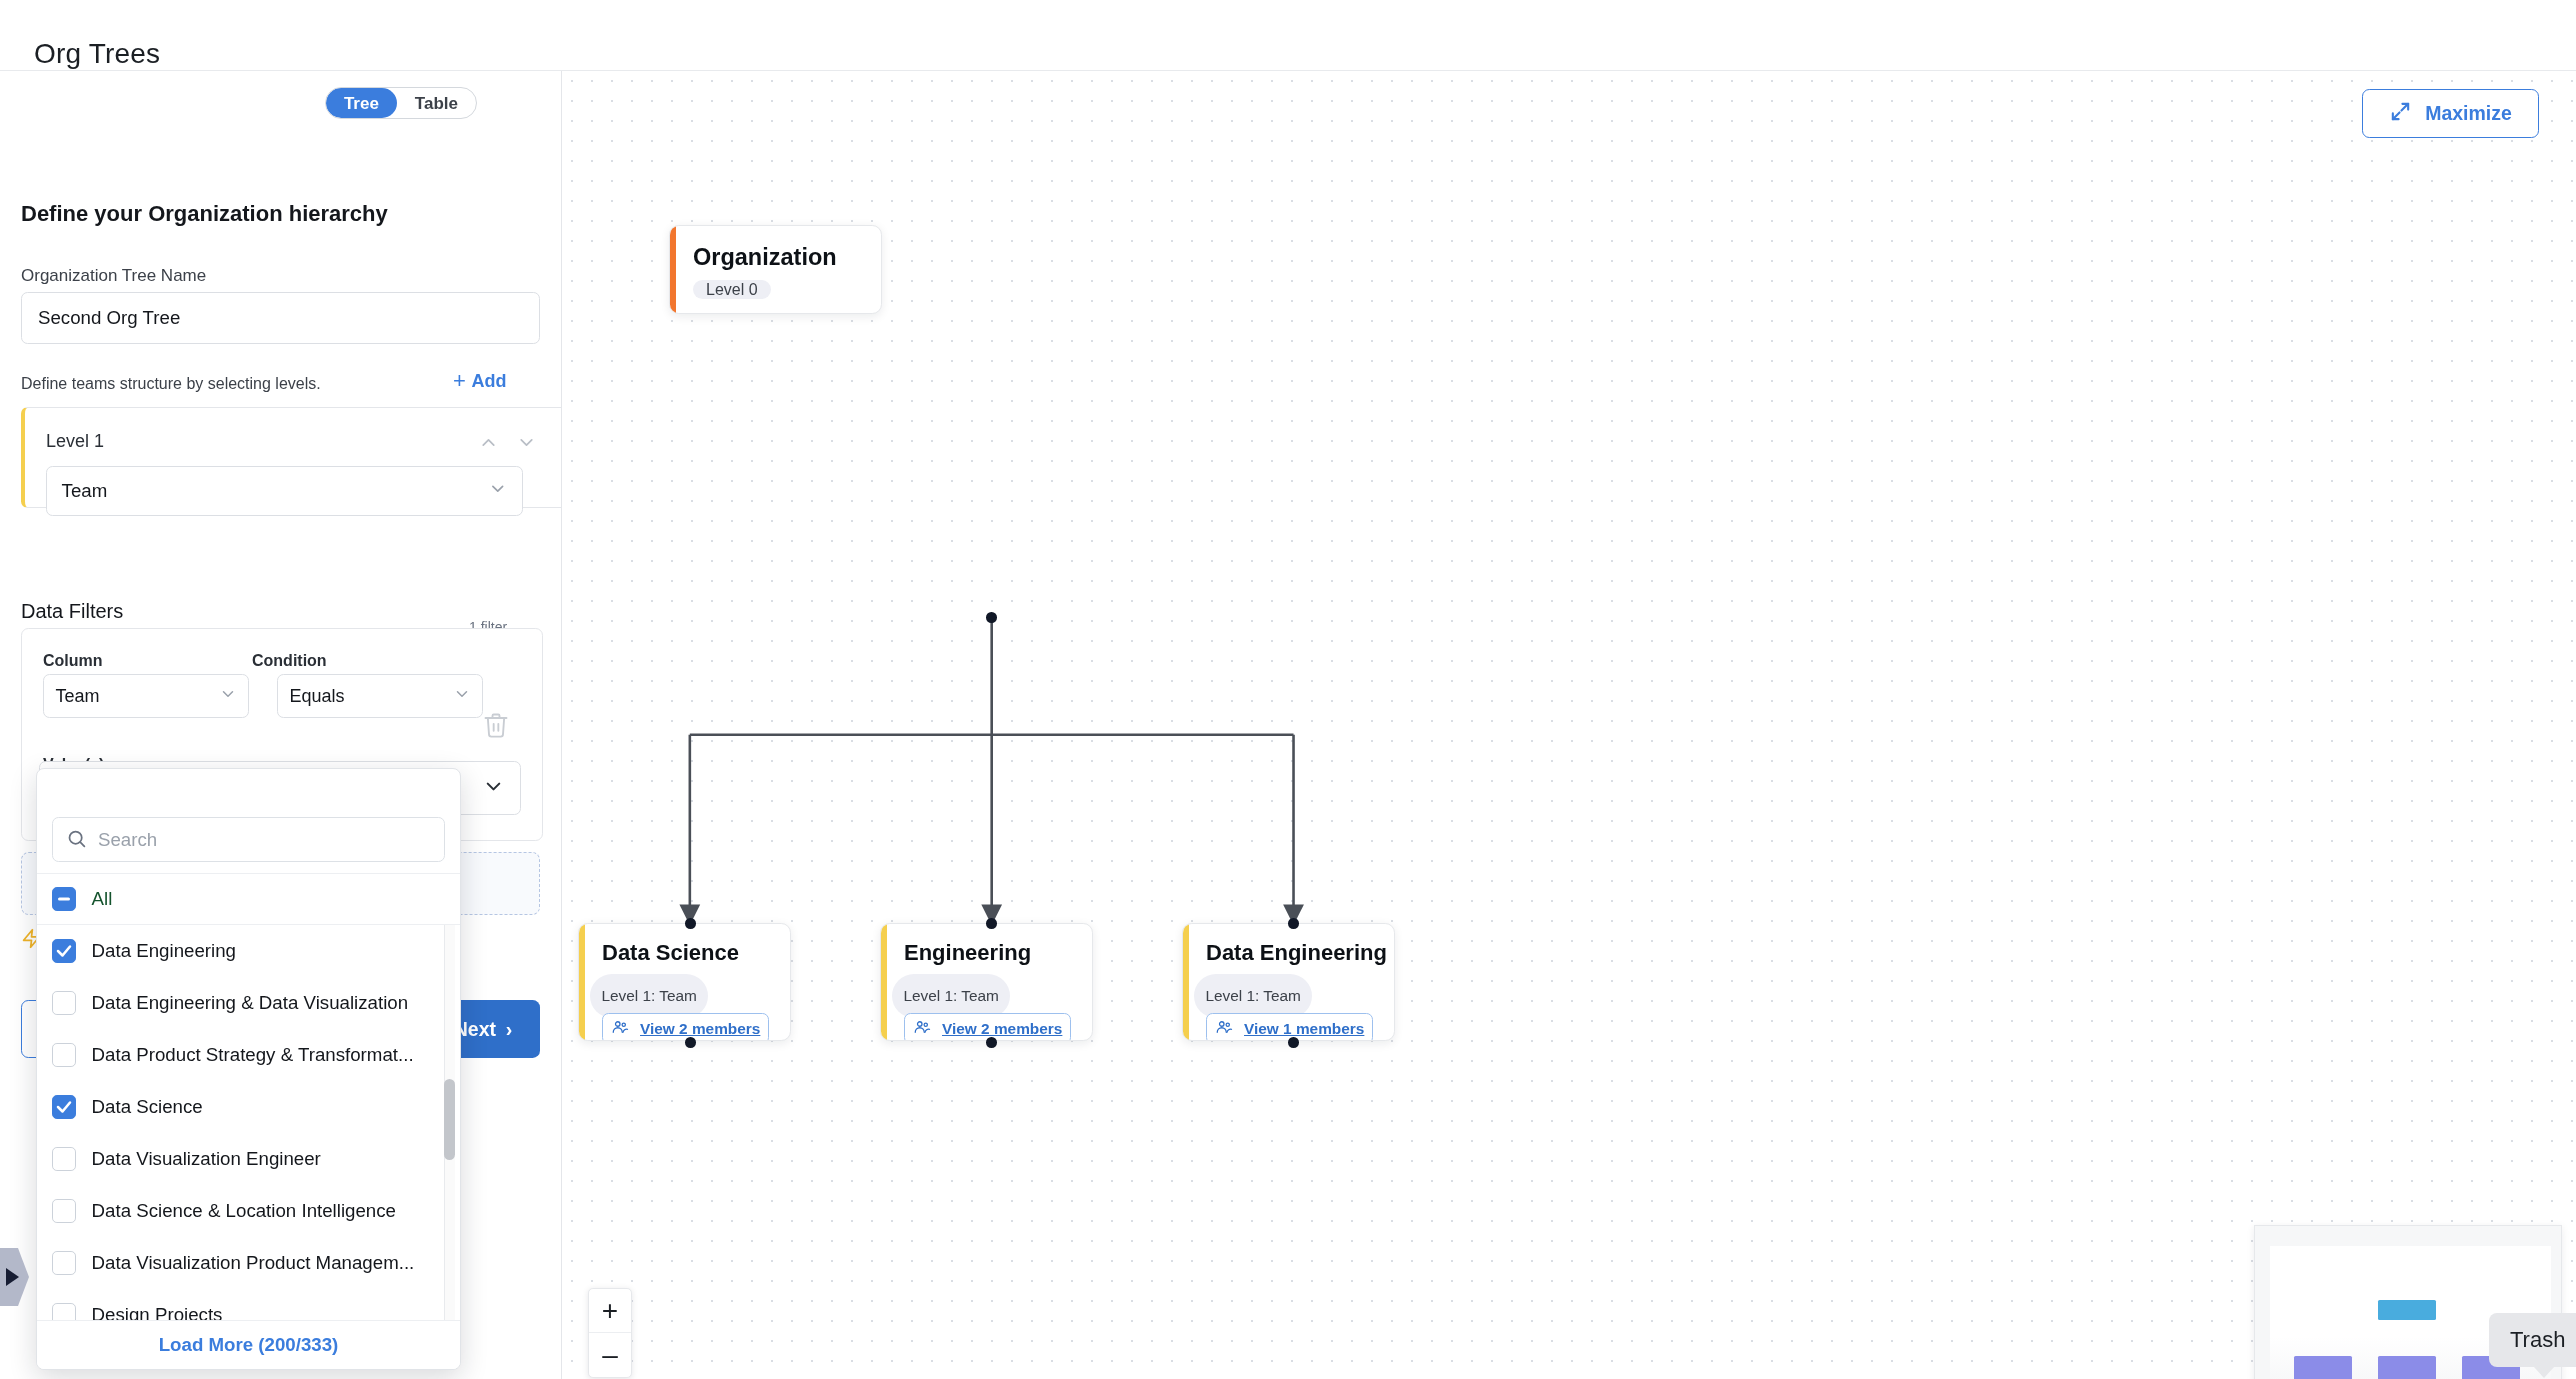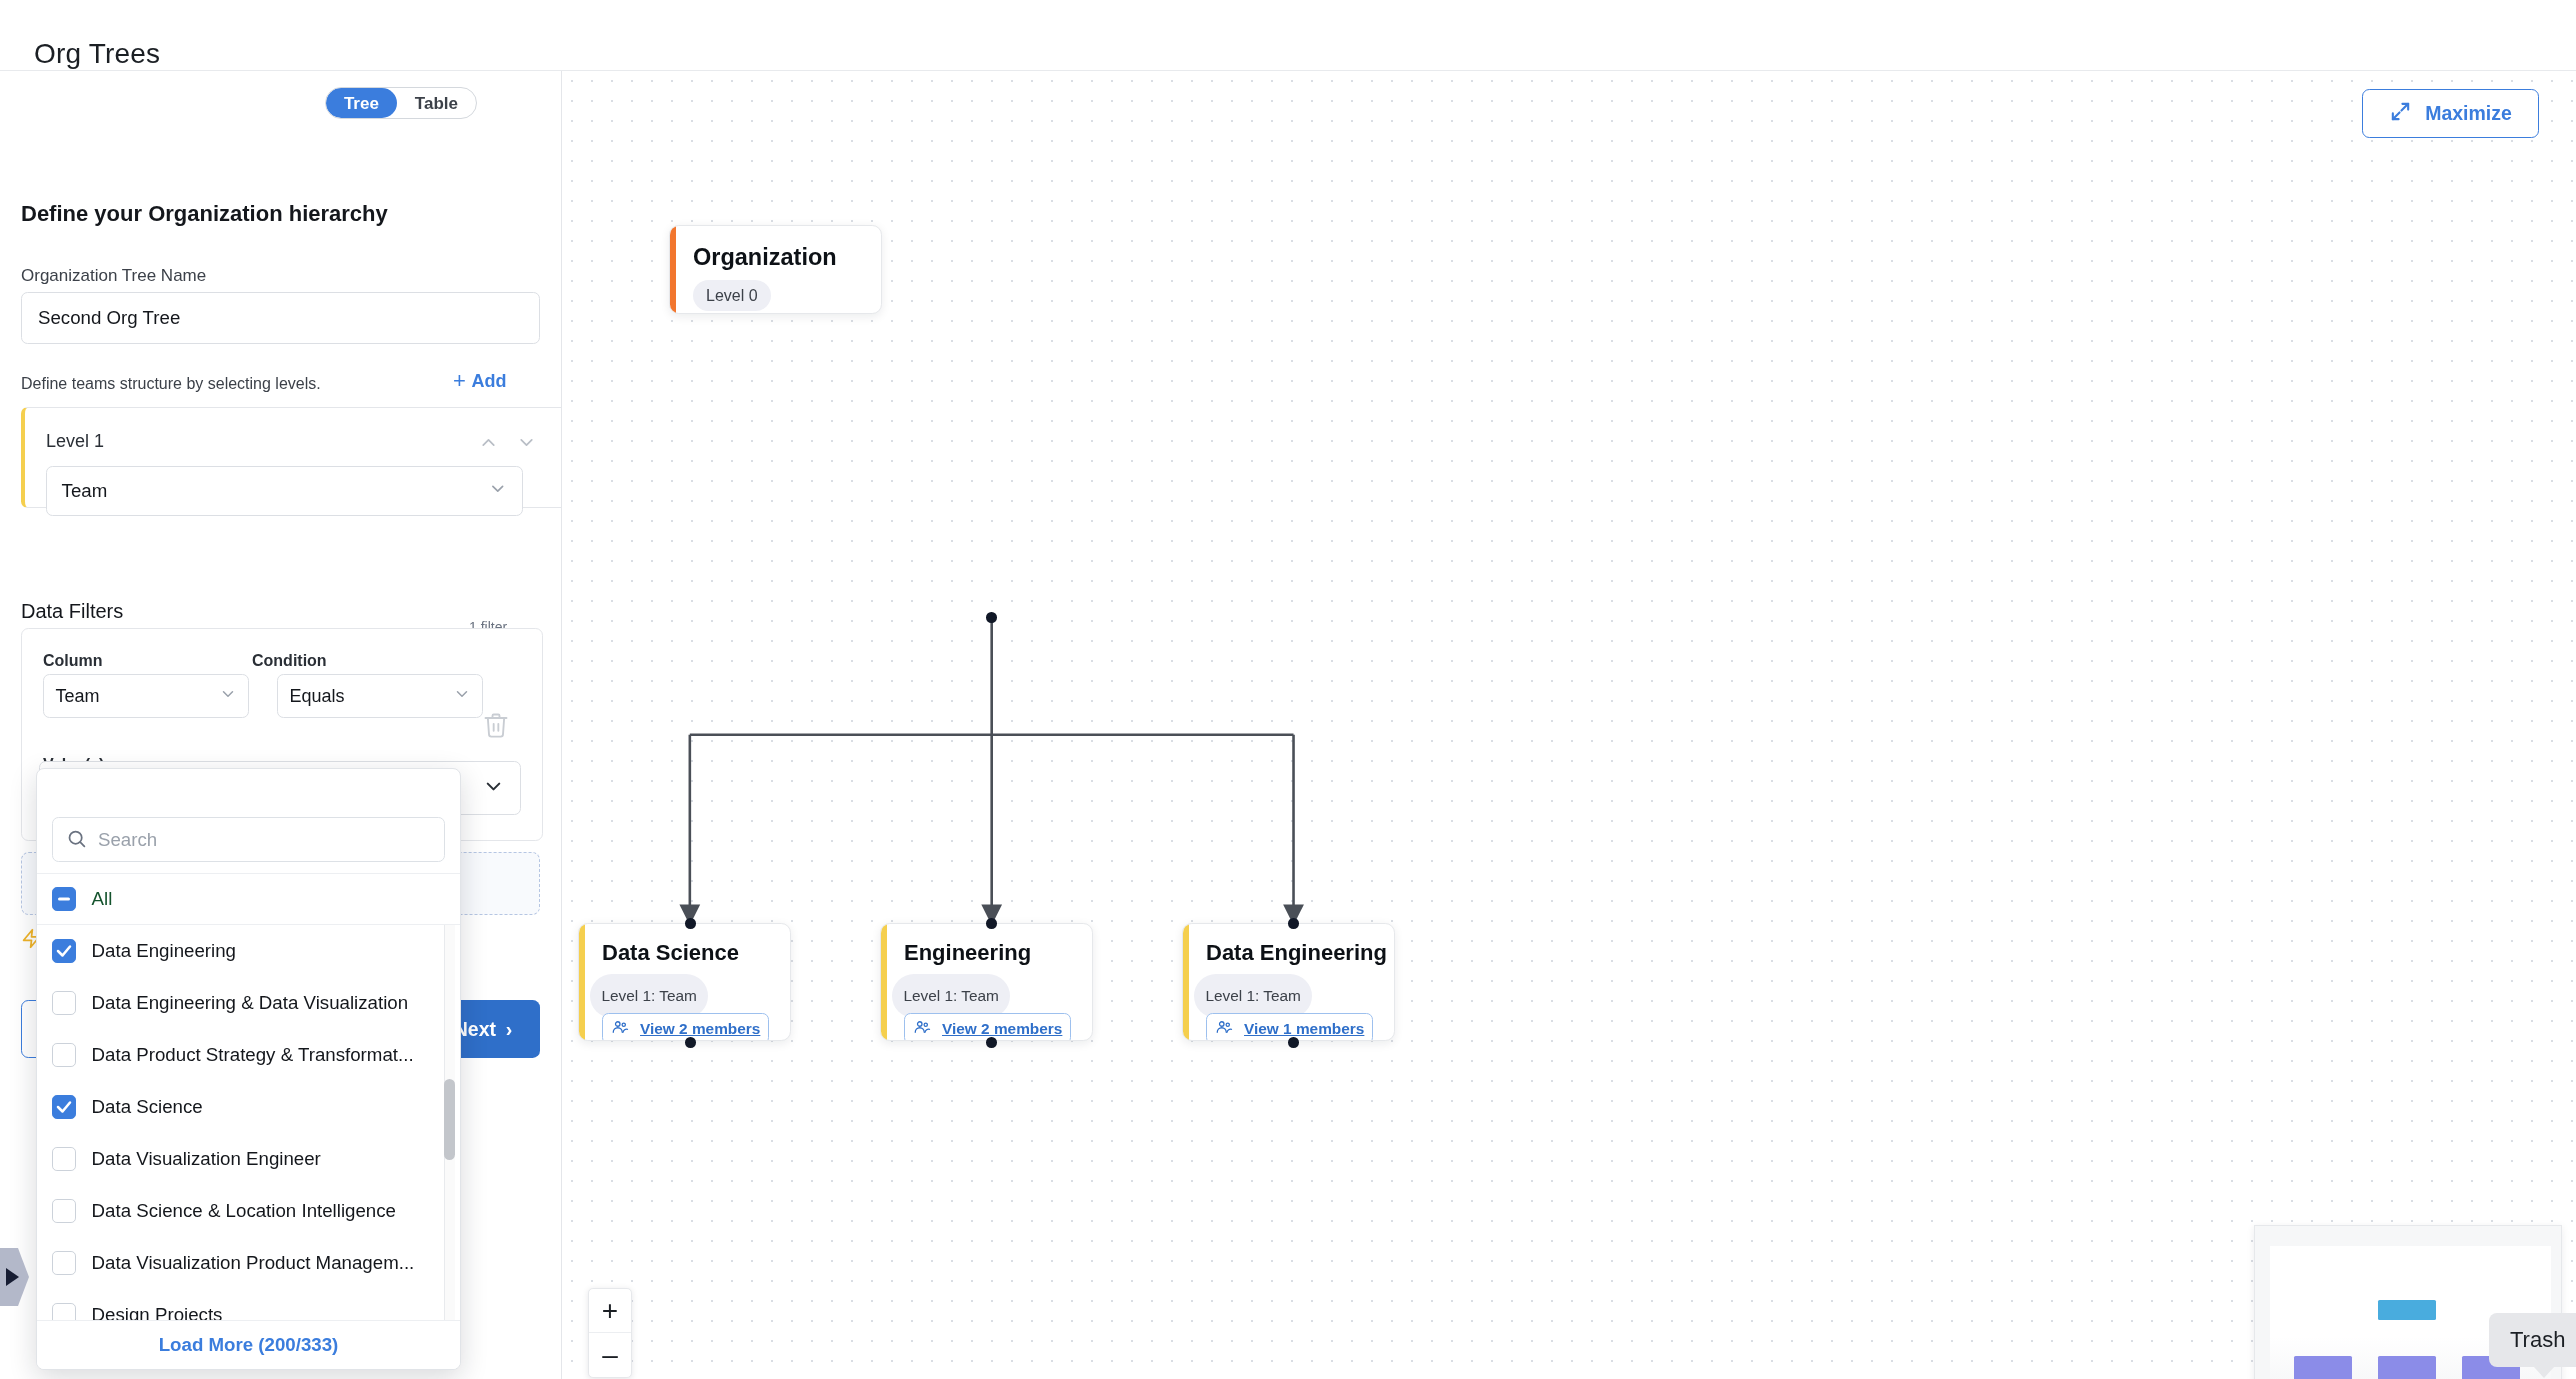--- a/index.html
+++ b/index.html
@@ -224,21 +224,21 @@
     background:#fff; display:flex; align-items:center; justify-content:center;
     gap:11.4px; cursor:pointer;
   }
   .members-btn span.lbl {
     color:#2f6fc9; font-size:18.7px; font-weight:700; text-decoration:underline;
   }
 
   
   #node-root { left:107px; top:154px; width:213px; height:89px; }
   #node-root .nm { left:23px; top:18px; font-size:23.5px; }
-  #node-root .badge { left:23px; top:54px; height:31px; padding:0 13px; font-size:16px;}
+  #node-root .badge { left:23px; top:54px; height:19px; padding:0 13px; font-size:16px;}
 
   .child-node { width:213px; height:118px; }
   .child-node .nm { left:23px; top:16px; font-size:22px; }
   .child-node .badge { left:11px; top:50px; height:44px; padding:0 11.4px; font-size:15.4px; }
   .child-node .members-btn { left:23px; top:89px; width:167px; height:31px; }
   .child-node .members-btn span.lbl { font-size:15.4px; }
 
   .port { position:absolute; width:10.6px; height:10.6px; background:#111827; border-radius:50%; z-index:8;}
 
   

